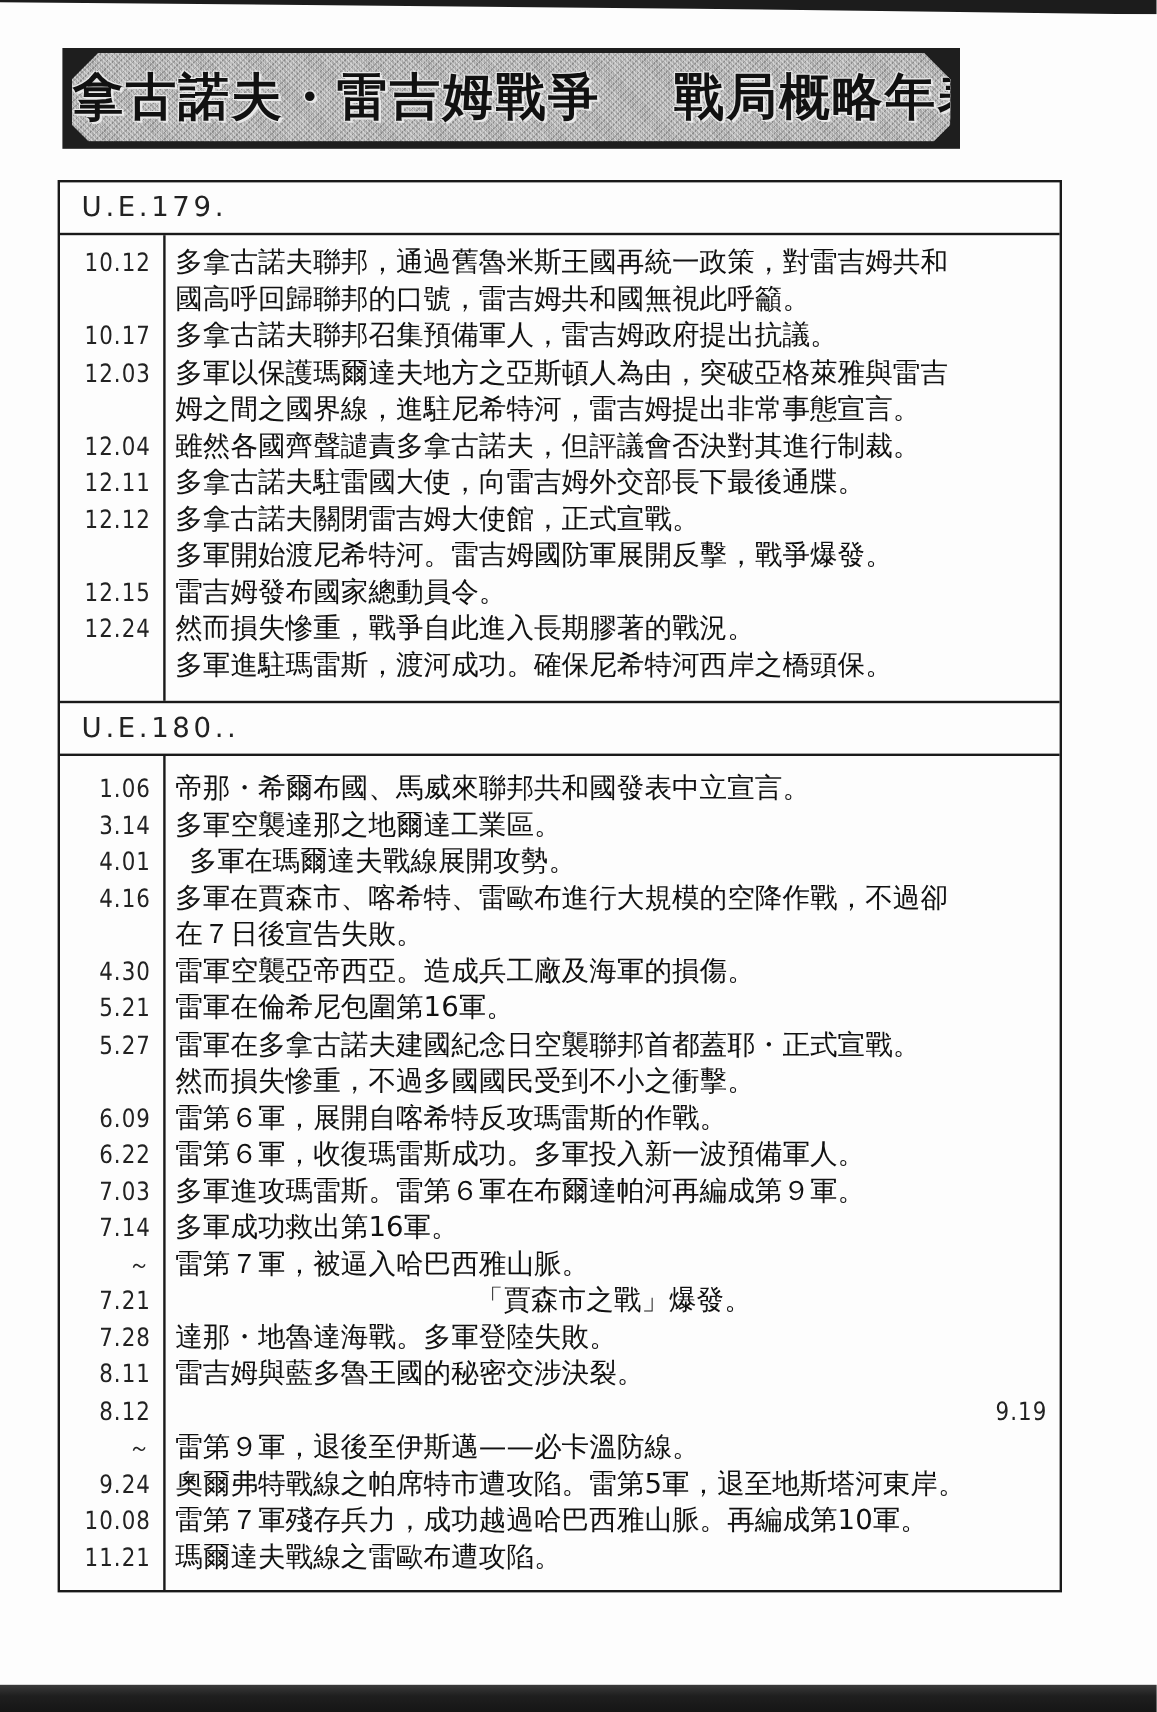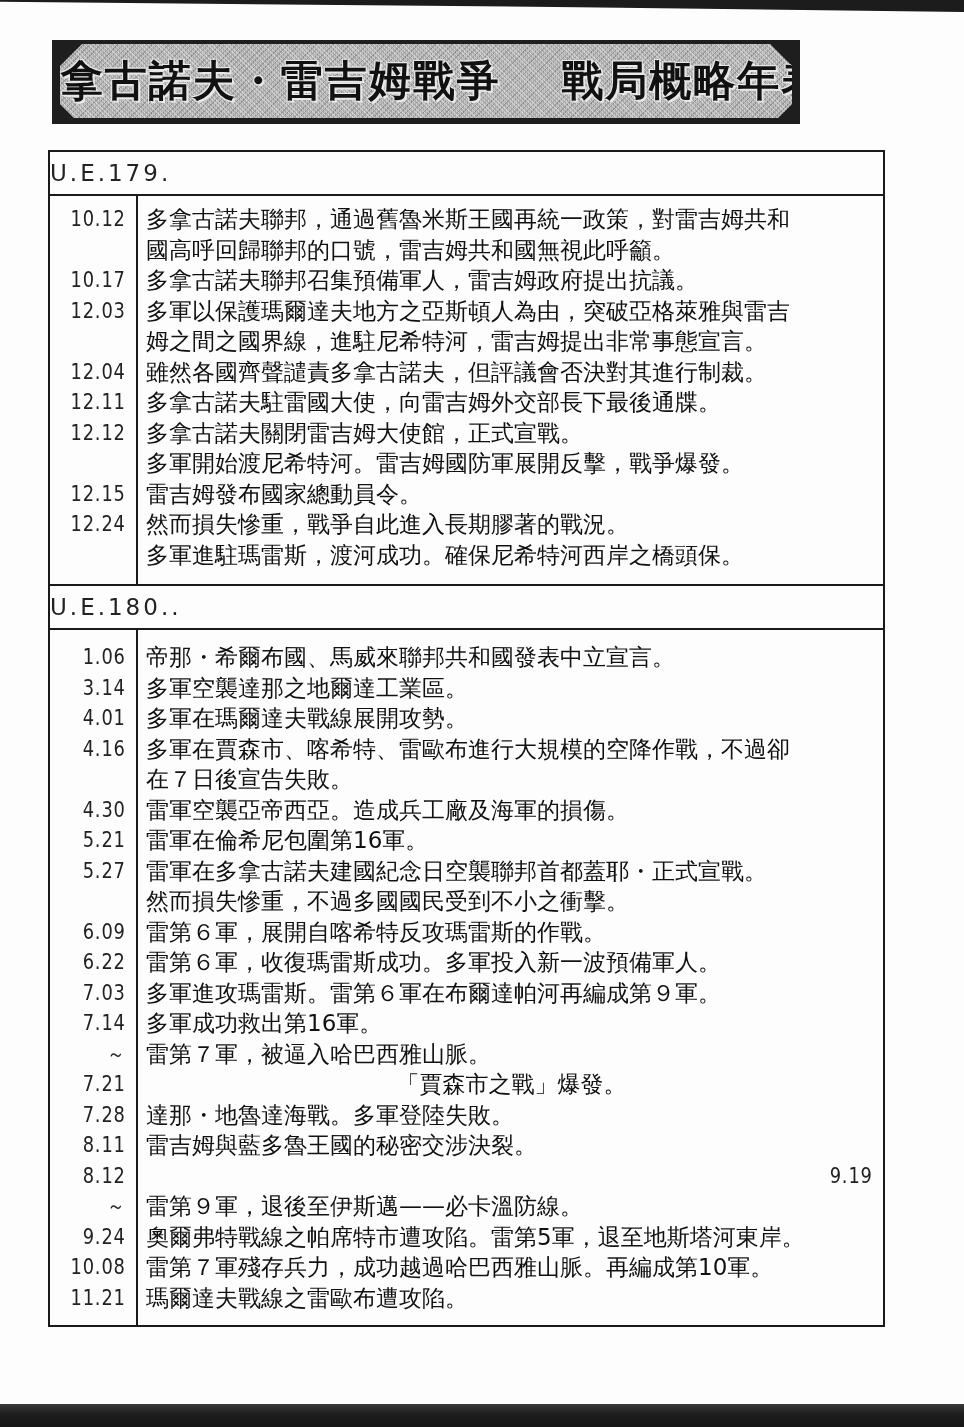--- a/index.html
+++ b/index.html
@@ -40,21 +40,21 @@
     white-space: pre;
     margin-left: -10px;
   }
   .table {
     position: absolute; left: 48px; top: 150px; width: 837px;
     border: 2px solid #1a1a1a; box-sizing: border-box;
   }
   .year-header {
     height: 42px; border-bottom: 2px solid #1a1a1a;
     font-family: "DejaVu Sans", sans-serif; font-size: 23px;
-    line-height: 42px; letter-spacing: 3px;
+    line-height: 42px; padding-left: 18px; letter-spacing: 3px;
     font-weight: normal; color: #222;
   }
   .year-header.second { border-top: 2px solid #1a1a1a; }
   .year-body {
     display: grid; grid-template-columns: 86px 1fr;
     position: relative;
   }
   .year-body::before {
     content: ""; position: absolute; left: 86px; top: 0; bottom: 0;
     border-left: 2px solid #1a1a1a;
@@ -107,21 +107,21 @@
       <div class="date" style="grid-row: span 2; align-self: start;">12.24</div>
       <div class="text" style="grid-row: span 2;"><span class="line">然而損失慘重，戰爭自此進入長期膠著的戰況。</span><span class="line">多軍進駐瑪雷斯，渡河成功。確保尼希特河西岸之橋頭保。</span></div>
     </div>
   <div class="year-header second">U.E.180..</div>
   <div class="year-body second" id="body1">
       <div class="date" style="grid-row: span 1; align-self: start;">1.06</div>
       <div class="text" style="grid-row: span 1;"><span class="line">帝那・希爾布國、馬威來聯邦共和國發表中立宣言。</span></div>
       <div class="date" style="grid-row: span 1; align-self: start;">3.14</div>
       <div class="text" style="grid-row: span 1;"><span class="line">多軍空襲達那之地爾達工業區。</span></div>
       <div class="date" style="grid-row: span 1; align-self: start;">4.01</div>
-      <div class="text" style="grid-row: span 1;"><span class="line">多軍在瑪爾達夫戰線展開攻勢。</span></div>
+      <div class="text" style="grid-row: span 1; margin-left: 12px;"><span class="line">多軍在瑪爾達夫戰線展開攻勢。</span></div>
       <div class="date" style="grid-row: span 2; align-self: start;">4.16</div>
       <div class="text" style="grid-row: span 2;"><span class="line">多軍在賈森市、喀希特、雷歐布進行大規模的空降作戰，不過卻</span><span class="line">在７日後宣告失敗。</span></div>
       <div class="date" style="grid-row: span 1; align-self: start;">4.30</div>
       <div class="text" style="grid-row: span 1;"><span class="line">雷軍空襲亞帝西亞。造成兵工廠及海軍的損傷。</span></div>
       <div class="date" style="grid-row: span 1; align-self: start;">5.21</div>
       <div class="text" style="grid-row: span 1;"><span class="line">雷軍在倫希尼包圍第16軍。</span></div>
       <div class="date" style="grid-row: span 2; align-self: start;">5.27</div>
       <div class="text" style="grid-row: span 2;"><span class="line">雷軍在多拿古諾夫建國紀念日空襲聯邦首都蓋耶・正式宣戰。</span><span class="line">然而損失慘重，不過多國國民受到不小之衝擊。</span></div>
       <div class="date" style="grid-row: span 1; align-self: start;">6.09</div>
       <div class="text" style="grid-row: span 1;"><span class="line">雷第６軍，展開自喀希特反攻瑪雷斯的作戰。</span></div>

